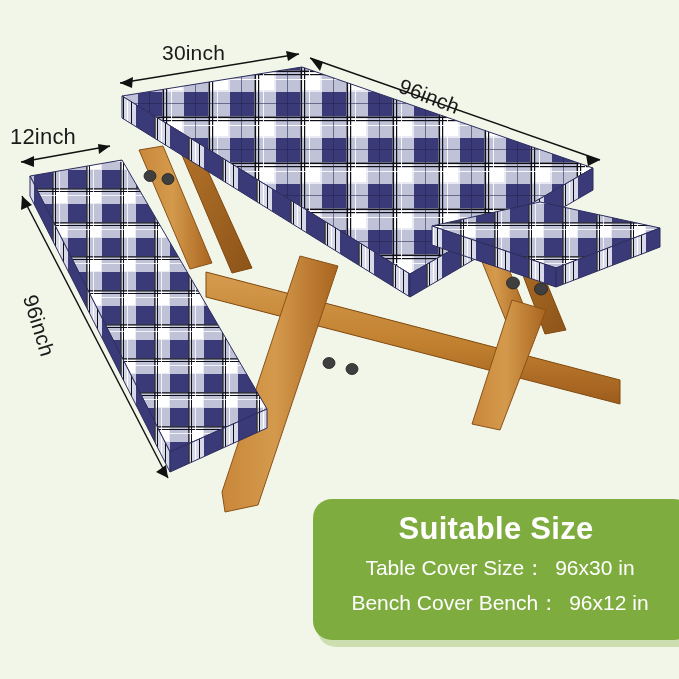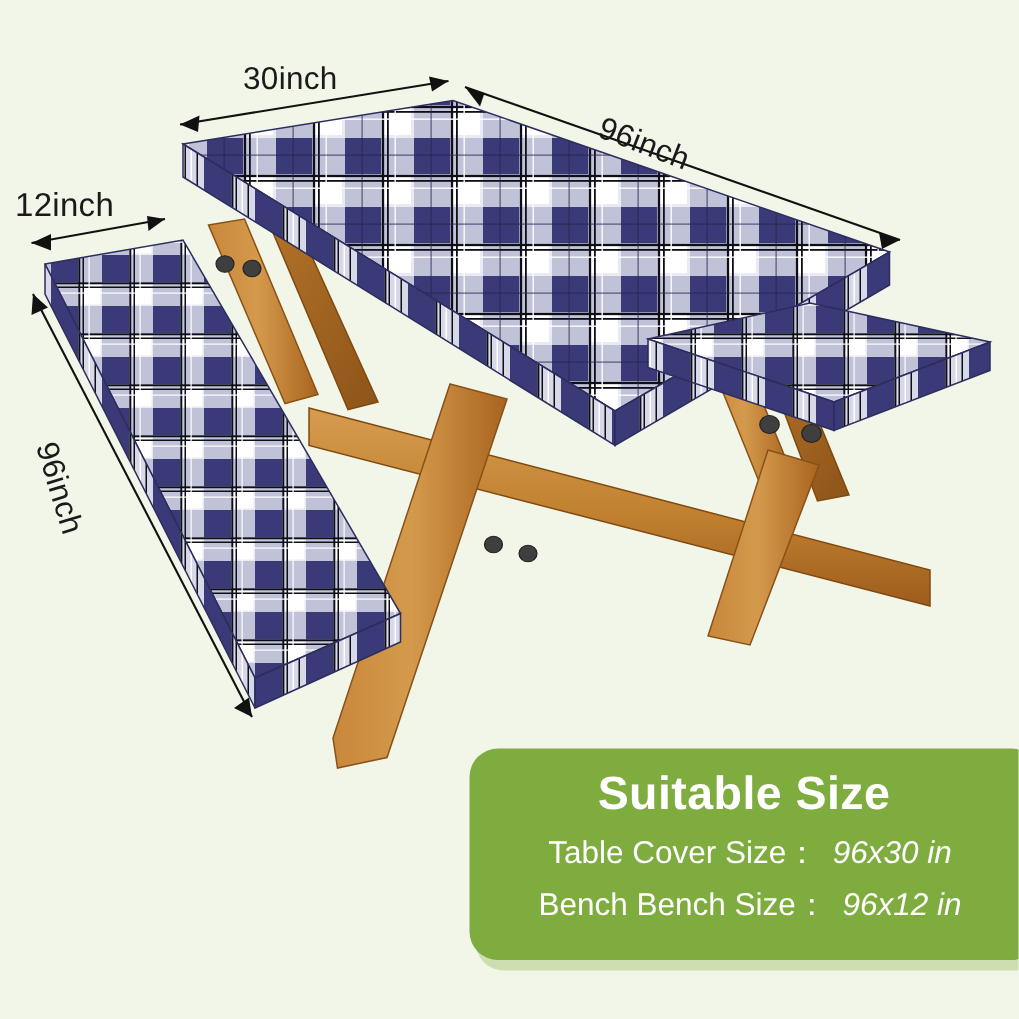--- a/index.html
+++ b/index.html
@@ -52,21 +52,21 @@
     padding-right:14px;
   }
   .size-row{
     color:#ffffff;
     font-size:21px;
     text-align:center;
     margin-top:7px;
     padding-right:6px;
     white-space:nowrap;
   }
-  .size-row .sv{ margin-left:10px;font-style:italic; }
+  .size-row .sv{ margin-left:10px; }
 </style>
 </head>
 <body>
 
 <div id="stage">
 
   <svg id="scene" viewBox="0 0 679 679">
     <defs>
 
       <pattern id="plaidTop" width="46" height="46" patternUnits="userSpaceOnUse">
@@ -211,17 +211,17 @@
   <div class="dim-label" id="lbl-bench-length">96inch</div>
 
   <div id="size-card">
     <div id="size-card-title">Suitable Size</div>
 
     <div class="size-row">
       <span>Table Cover Size：</span><span class="sv">96x30 in</span>
     </div>
 
     <div class="size-row">
-      <span>Bench Bench Size：</span><span class="sv">96x12 in</span>
+      <span>Bench Cover Bench：</span><span class="sv">96x12 in</span>
     </div>
   </div>
 
 </div>
 
 </body></html>

